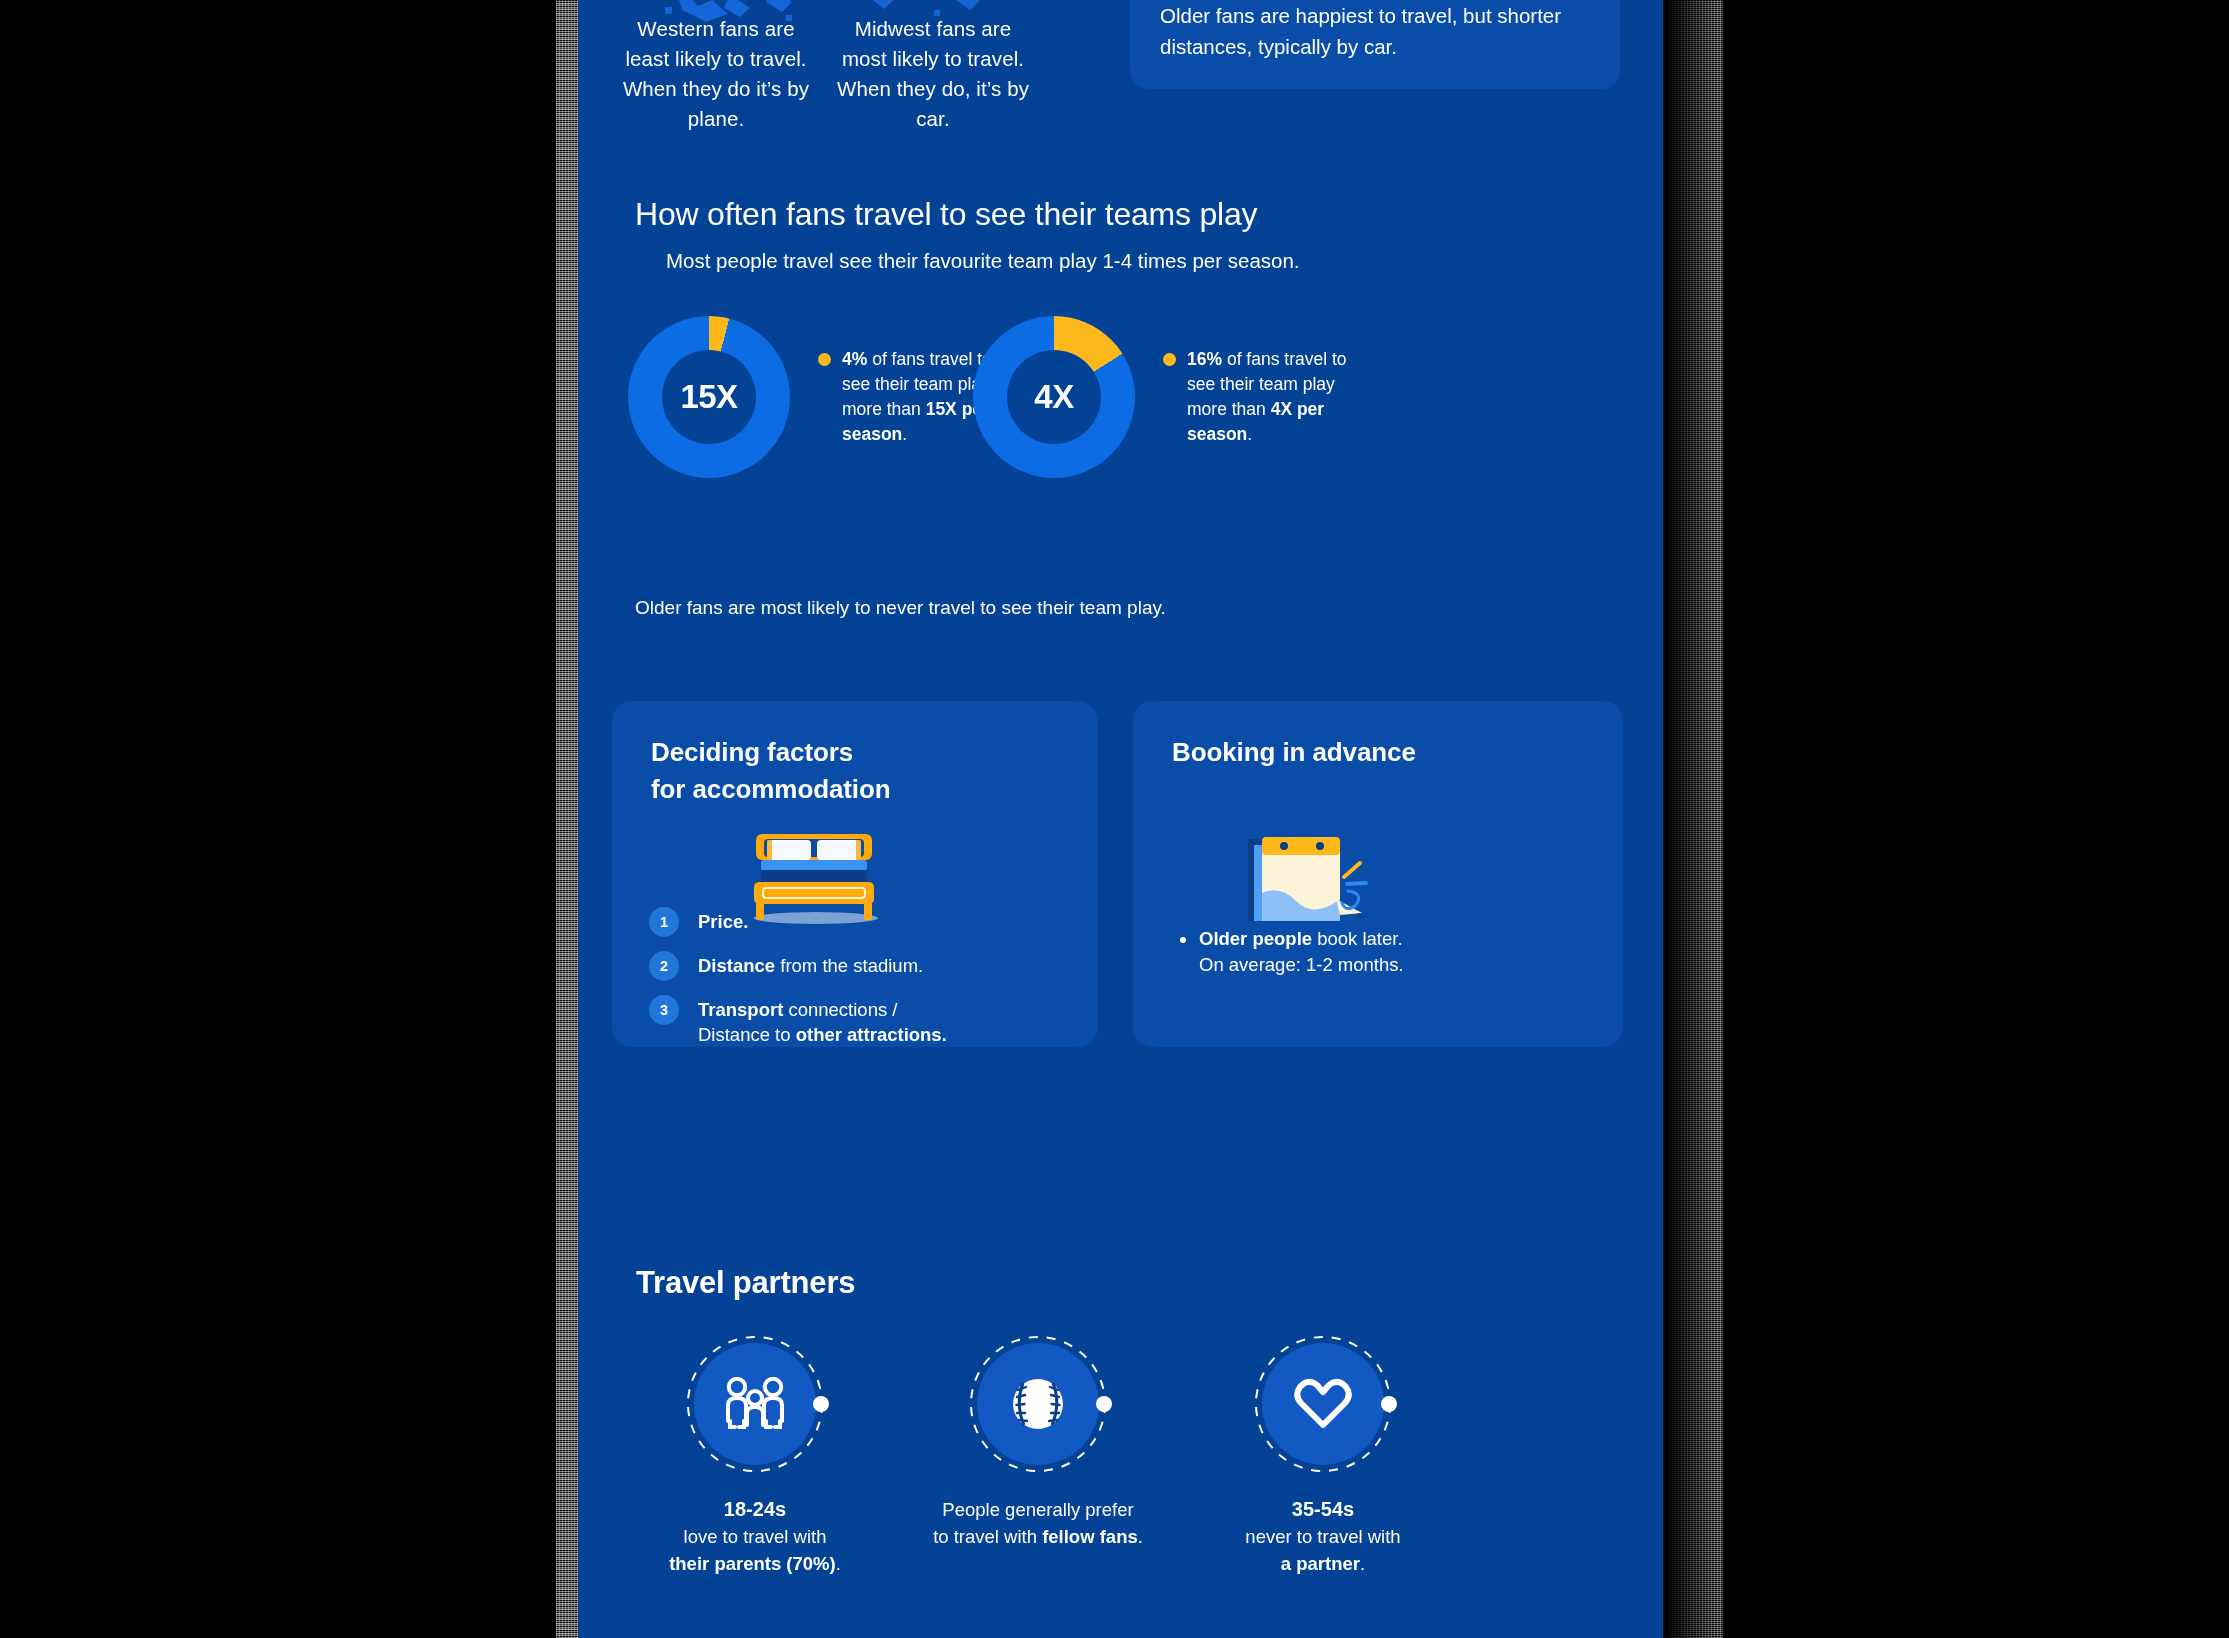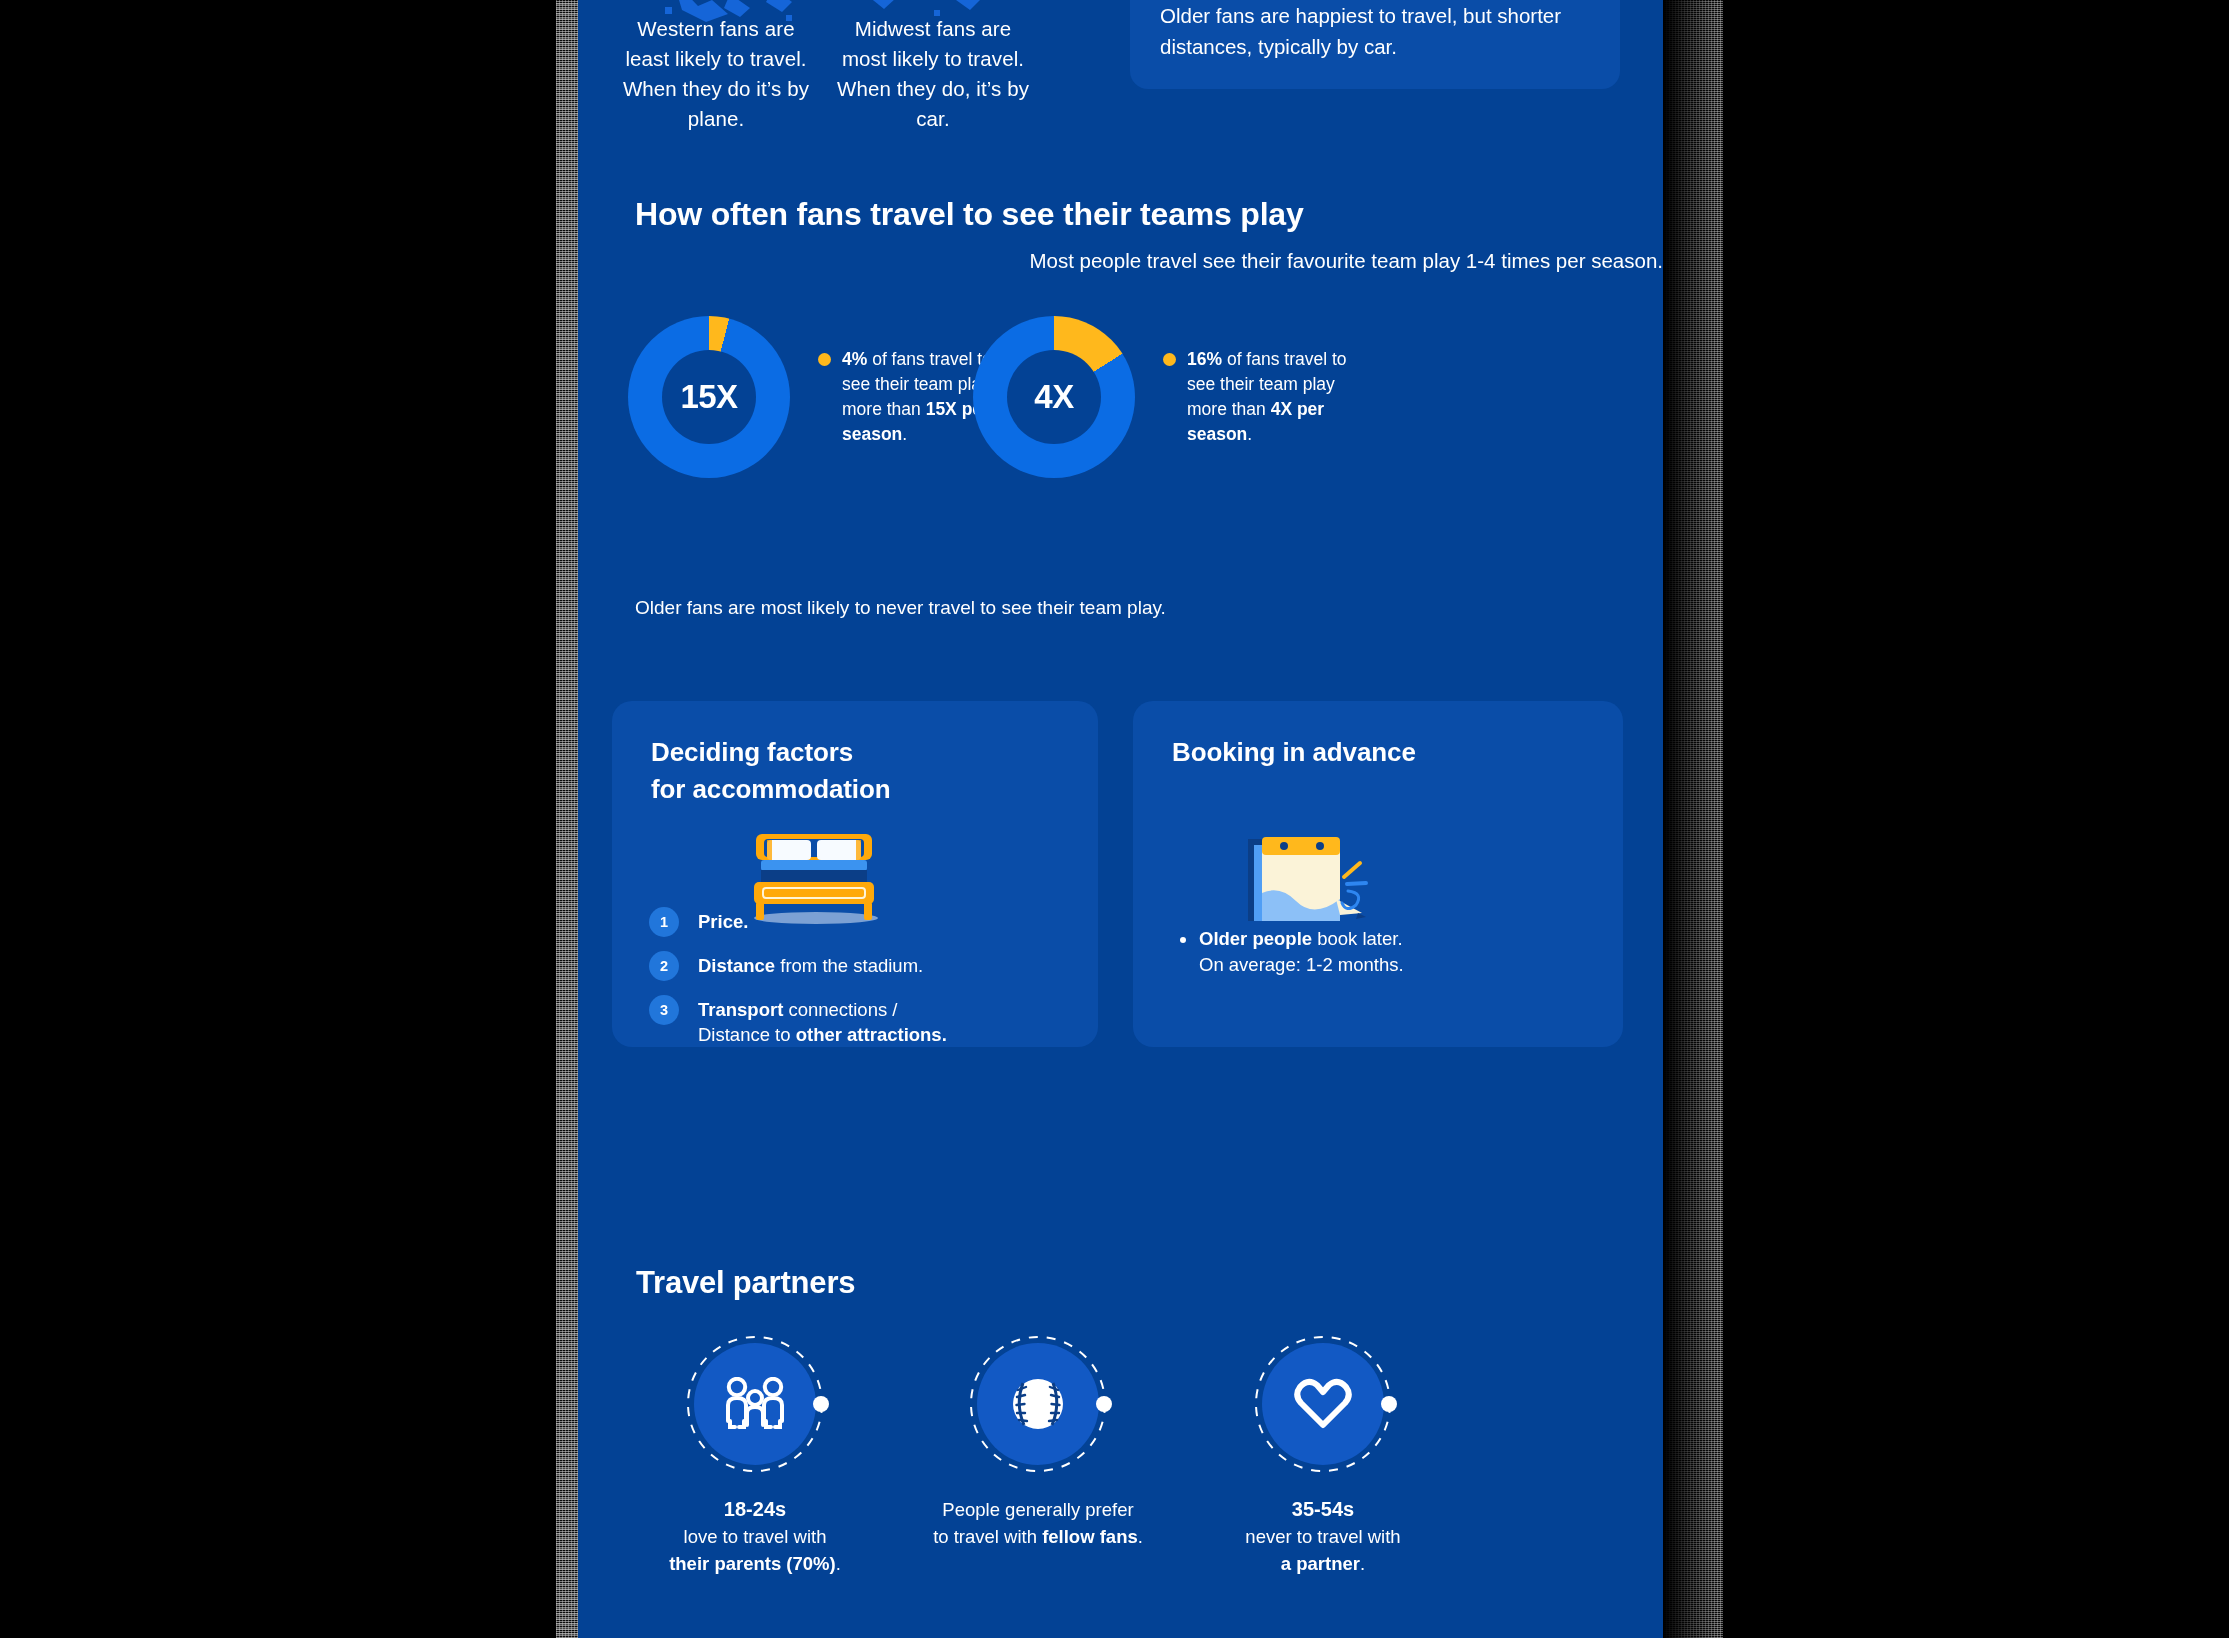--- a/index.html
+++ b/index.html
@@ -97,29 +97,28 @@
     font-size: 20.5px;
     line-height: 31px;
   }
 
   
   .sec-how { position: absolute; left: 0; top: 196px; width: 1085px; }
   .sec-how h2 {
     margin-left: 57px;
     color: #ffffff;
     font-size: 32px;
-    font-weight: bold;
+    font-weight: normal;
     letter-spacing: -.2px;
   }
   .sec-how .sub {
     margin-left: 88px;
     margin-top: 16px;
     color: #ffffff;
     font-size: 20.5px;
-    text-align: right;
   }
 
   .donut-row {
     position: absolute;
     left: 0; top: 316px;
     width: 1085px; height: 220px;
   }
   .donut-unit { position: absolute; top: 0; display: flex; align-items: center; }
   .donut-unit-1 { left: 50px; }
   .donut-unit-2 { left: 395px; }

